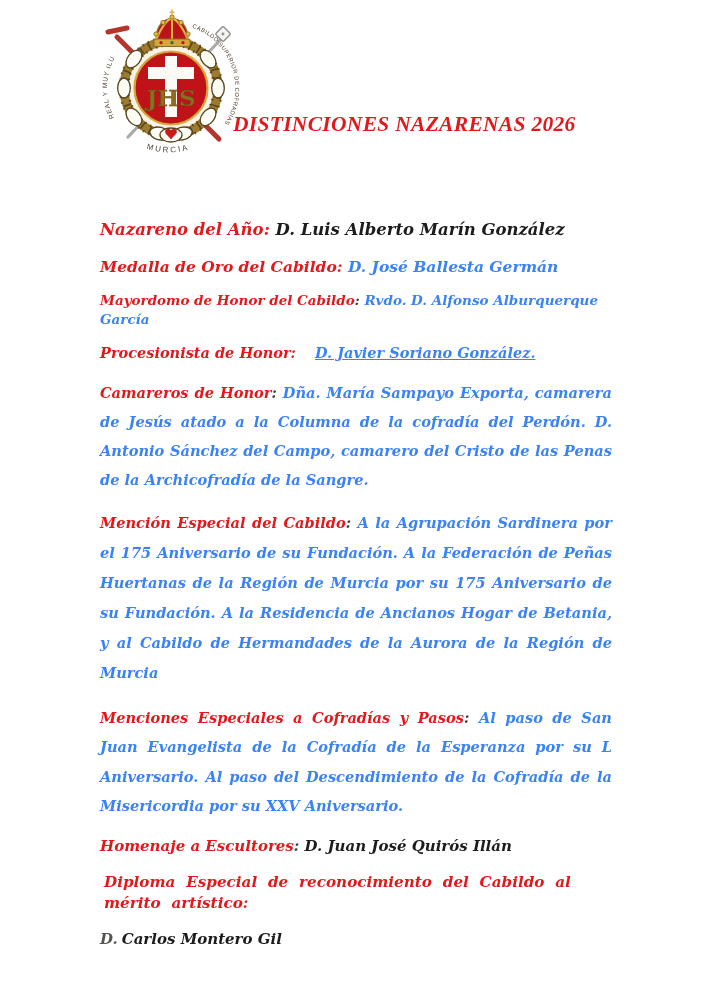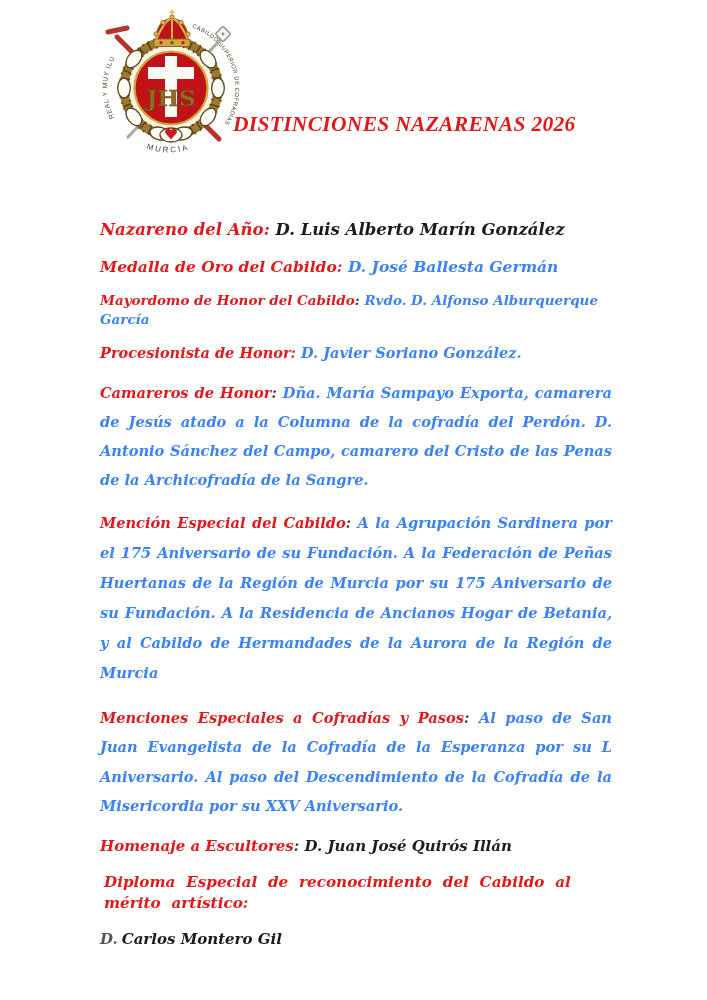--- a/index.html
+++ b/index.html
@@ -26,21 +26,21 @@
   .lbl{color:#e2191c;text-align:right;}
   .colon-red{color:#e2191c;}
   .colon-dark{color:#3a3a38;}
   .val-gray{color:#3b82f6;}
   .val-black{color:#1c1c1c;}
 
   .e0{font-size:16.5px;line-height:22px;margin-bottom:15px;}
   .e1{font-size:15.5px;line-height:21px;margin-bottom:12px;}
   .e2{font-size:13.5px;line-height:19px;margin-bottom:9px;}
   .e3{font-size:14.5px;line-height:20px;margin-bottom:10px;}
-  .e3 .val-gray{margin-left:0;}
+  .e3 .val-gray{margin-left:14px;text-decoration:underline;}
   .e4{font-size:14.6px;line-height:29px;text-align:justify;margin-bottom:3px;}
   .e5{font-size:14.6px;line-height:30px;text-align:justify;margin-bottom:1px;}
   .e6{font-size:14.6px;line-height:29.5px;text-align:justify;margin-bottom:2px;}
   .e7{font-size:15px;line-height:21px;margin-bottom:10px;}
   .e8{font-size:15.2px;line-height:21px;word-spacing:5.5px;padding-left:4px;}
   .e9{font-size:15px;line-height:21px;}
   .e9 .prefix{color:#55554f;margin-right:4px;}
 </style>
 </head>
 <body>

